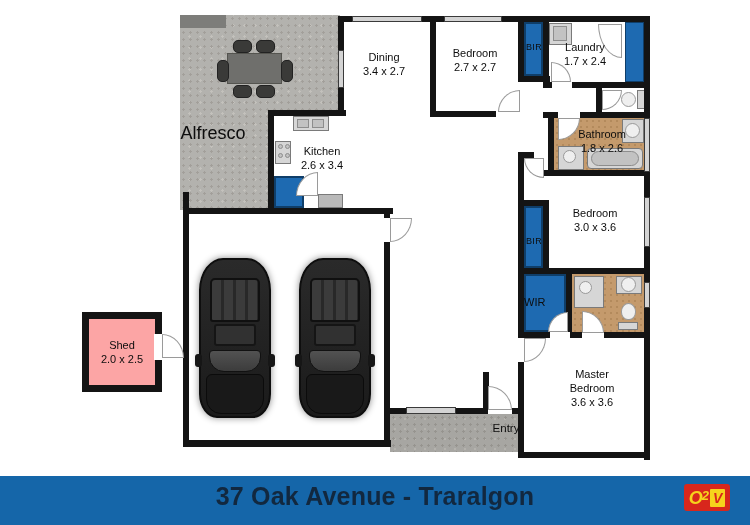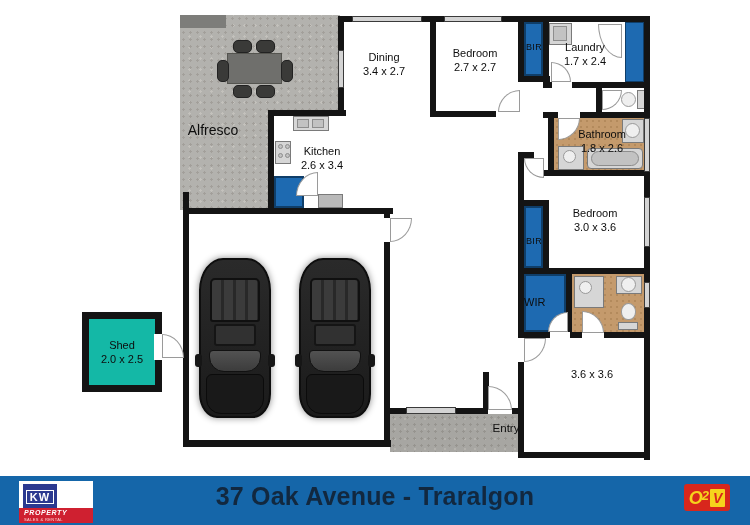--- a/index.html
+++ b/index.html
@@ -61,24 +61,24 @@
   .car-hood{position:absolute;left:7px;right:7px;top:116px;bottom:4px;background:#191919;
     border:1px solid #0b0b0b;border-radius:6px 6px 15px 15px}
   .car-mirror{position:absolute;top:96px;width:7px;height:13px;background:#161616;border-radius:3px}
   .car-mirror.l{left:-4px}.car-mirror.r{right:-4px}
 
   
   .rlabel{position:absolute;text-align:center;font-size:11px;line-height:1.28;z-index:40;color:#0d0d0d}
   .rlabel span{display:block}
   .rlabel.big{font-size:11.5px}
   .rlabel.tiny{font-size:9px;letter-spacing:.3px}
-  .rlabel.alf{font-size:14px}
-
-  
-  .shed{position:absolute;left:82px;top:312px;width:80px;height:80px;background:#14b8a6;
+  .rlabel.alf{font-size:18px}
+
+  
+  .shed{position:absolute;left:82px;top:312px;width:80px;height:80px;background:#fca5a5;
     border:7px solid var(--wall);display:flex;align-items:center;justify-content:center}
 
   
   .footer{position:absolute;left:0;top:476px;width:750px;height:49px;background:var(--footer-bar)}
   .title{position:absolute;left:0;right:0;top:6px;text-align:center;font-size:25px;
     font-weight:700;color:var(--title-text);letter-spacing:.2px}
   .kw{position:absolute;left:19px;top:5px;width:74px;height:42px;background:#fff;overflow:hidden}
   .kw-sq{position:absolute;left:4px;top:3px;width:34px;height:26px;background:var(--logo-blue);
     display:flex;align-items:center;justify-content:center}
   .kw-txt{color:#fff;font-weight:bold;font-size:11px;border:1px solid #fff;padding:0 3px;letter-spacing:1px}
@@ -266,37 +266,29 @@
       <span>Bedroom</span>
         <span>3.0 x 3.6</span>
       </div>
     <div class="rlabel tiny" style="left:518px;top:236px;width:32px">
       <span>BIR</span>
       </div>
     <div class="rlabel" style="left:524px;top:295px;width:18px">
       <span>WIR</span>
       </div>
     <div class="rlabel" style="left:555px;top:367px;width:74px">
+      <span>Master Bedroom</span>
         <span>3.6 x 3.6</span>
       </div>
     <div class="rlabel big" style="left:476px;top:421px;width:60px">
       <span>Entry</span>
       </div>
   </div>
 
   <div class="footer">
-    <div class="kw">
-      <div class="kw-sq">
-        <span class="kw-txt">KW</span>
-      </div>
-      <div class="kw-band">
-        <span class="kw-prop">PROPERTY</span>
-        <span class="kw-tag">SALES &amp; RENTAL</span>
-      </div>
-    </div>
     <div class="title">37 Oak Avenue - Traralgon</div>
     <div class="o2v">
       <span class="o2v-o">O</span>
       <span class="o2v-2">2</span>
       <span class="o2v-v">V</span>
     </div>
   </div>
 </div>
 
 </body></html>

